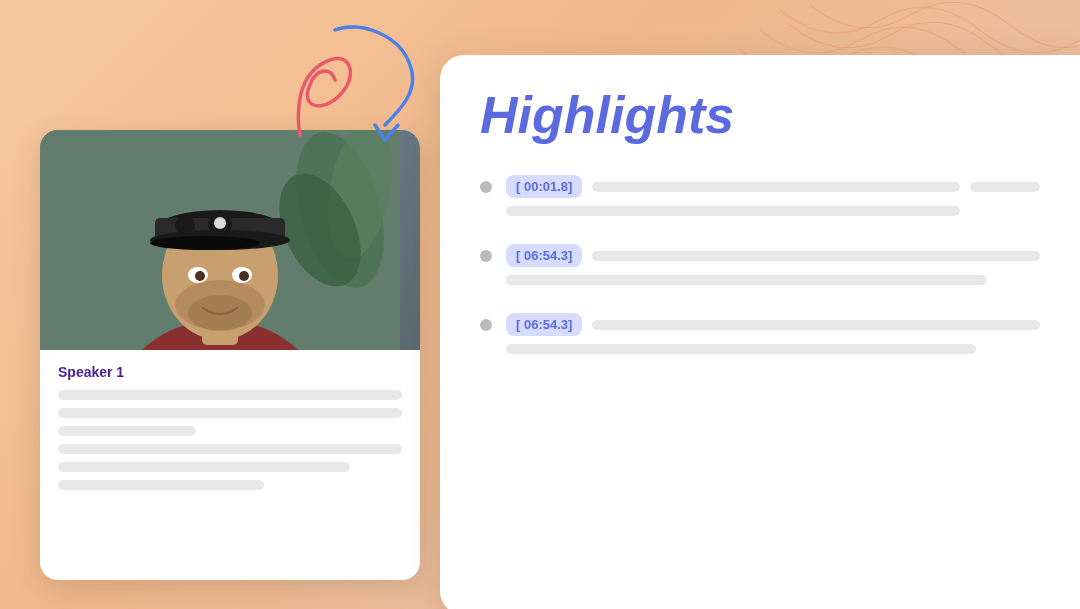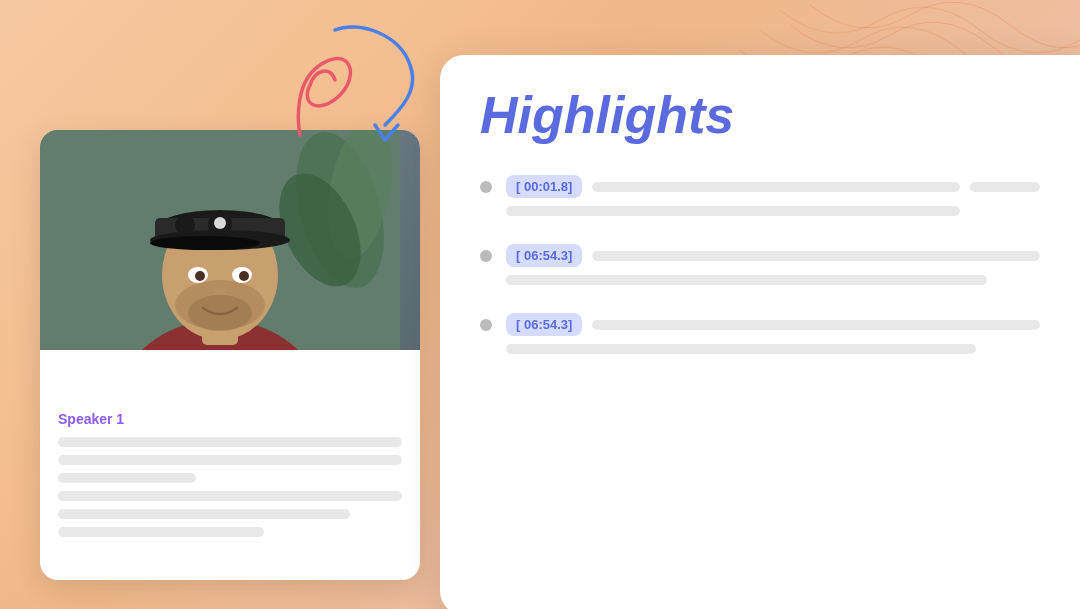--- a/index.html
+++ b/index.html
@@ -46,23 +46,22 @@
     }
 
     
     .speaker-info {
       padding: 14px 18px;
     }
 
     .speaker-name {
       font-size: 14px;
       font-weight: 600;
-      color: #8b5cf6;
+      color: #4c1d95;
       margin-bottom: 10px;
-      margin-top: 47px;
     }
 
     .text-line {
       height: 10px;
       border-radius: 5px;
       background: #e8e8e8;
       margin-bottom: 8px;
     }
 
     .text-line.short { width: 60%; }

